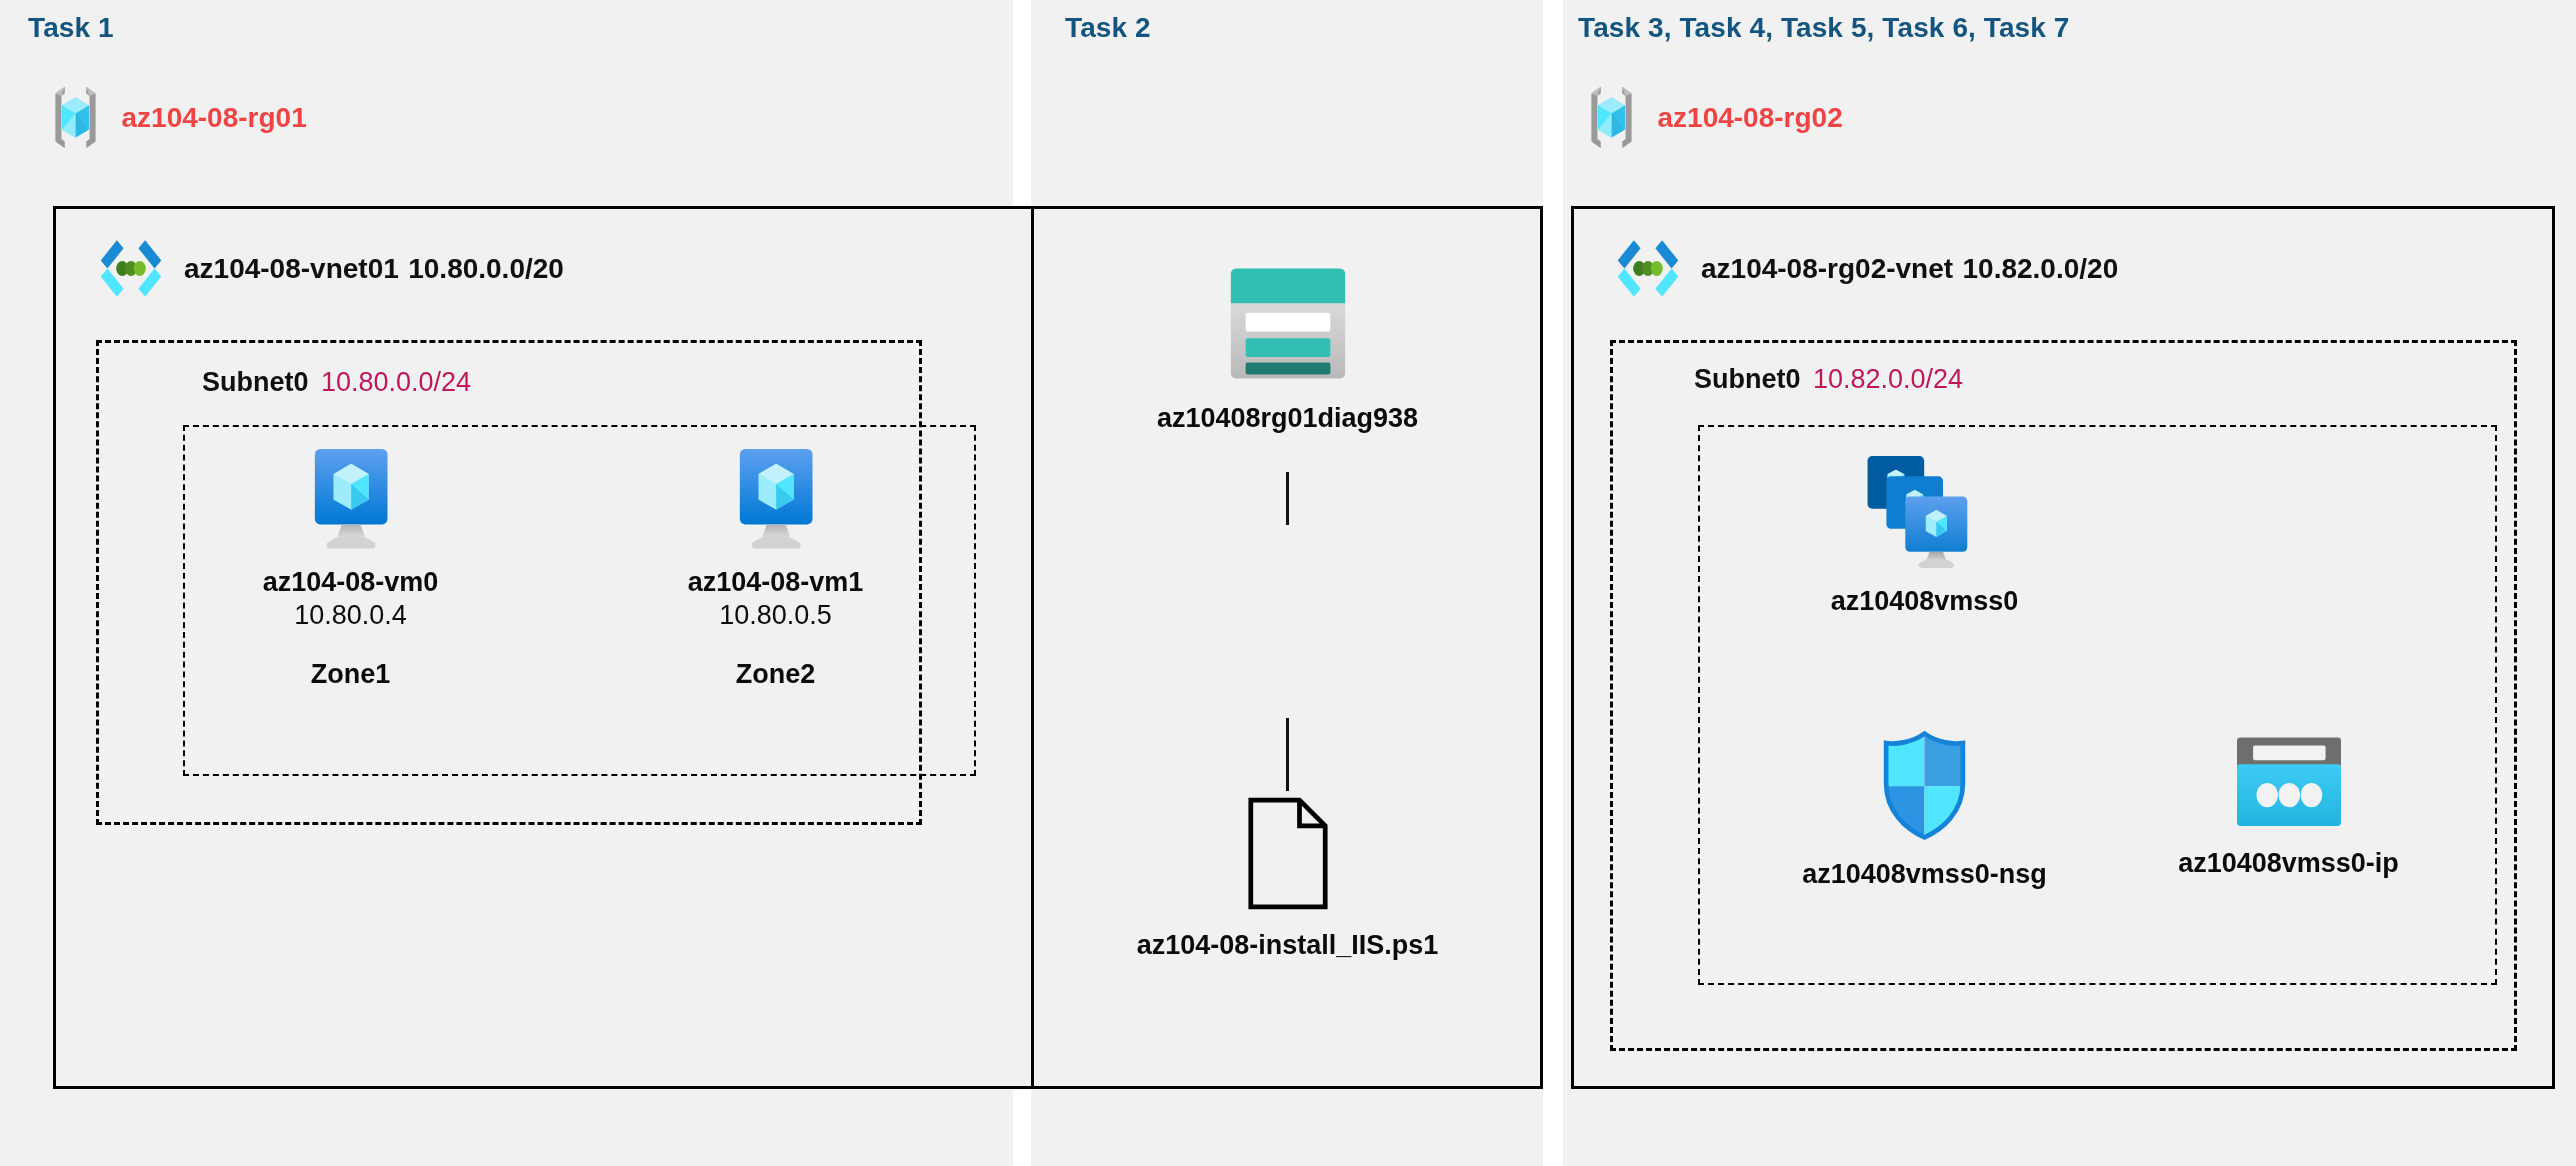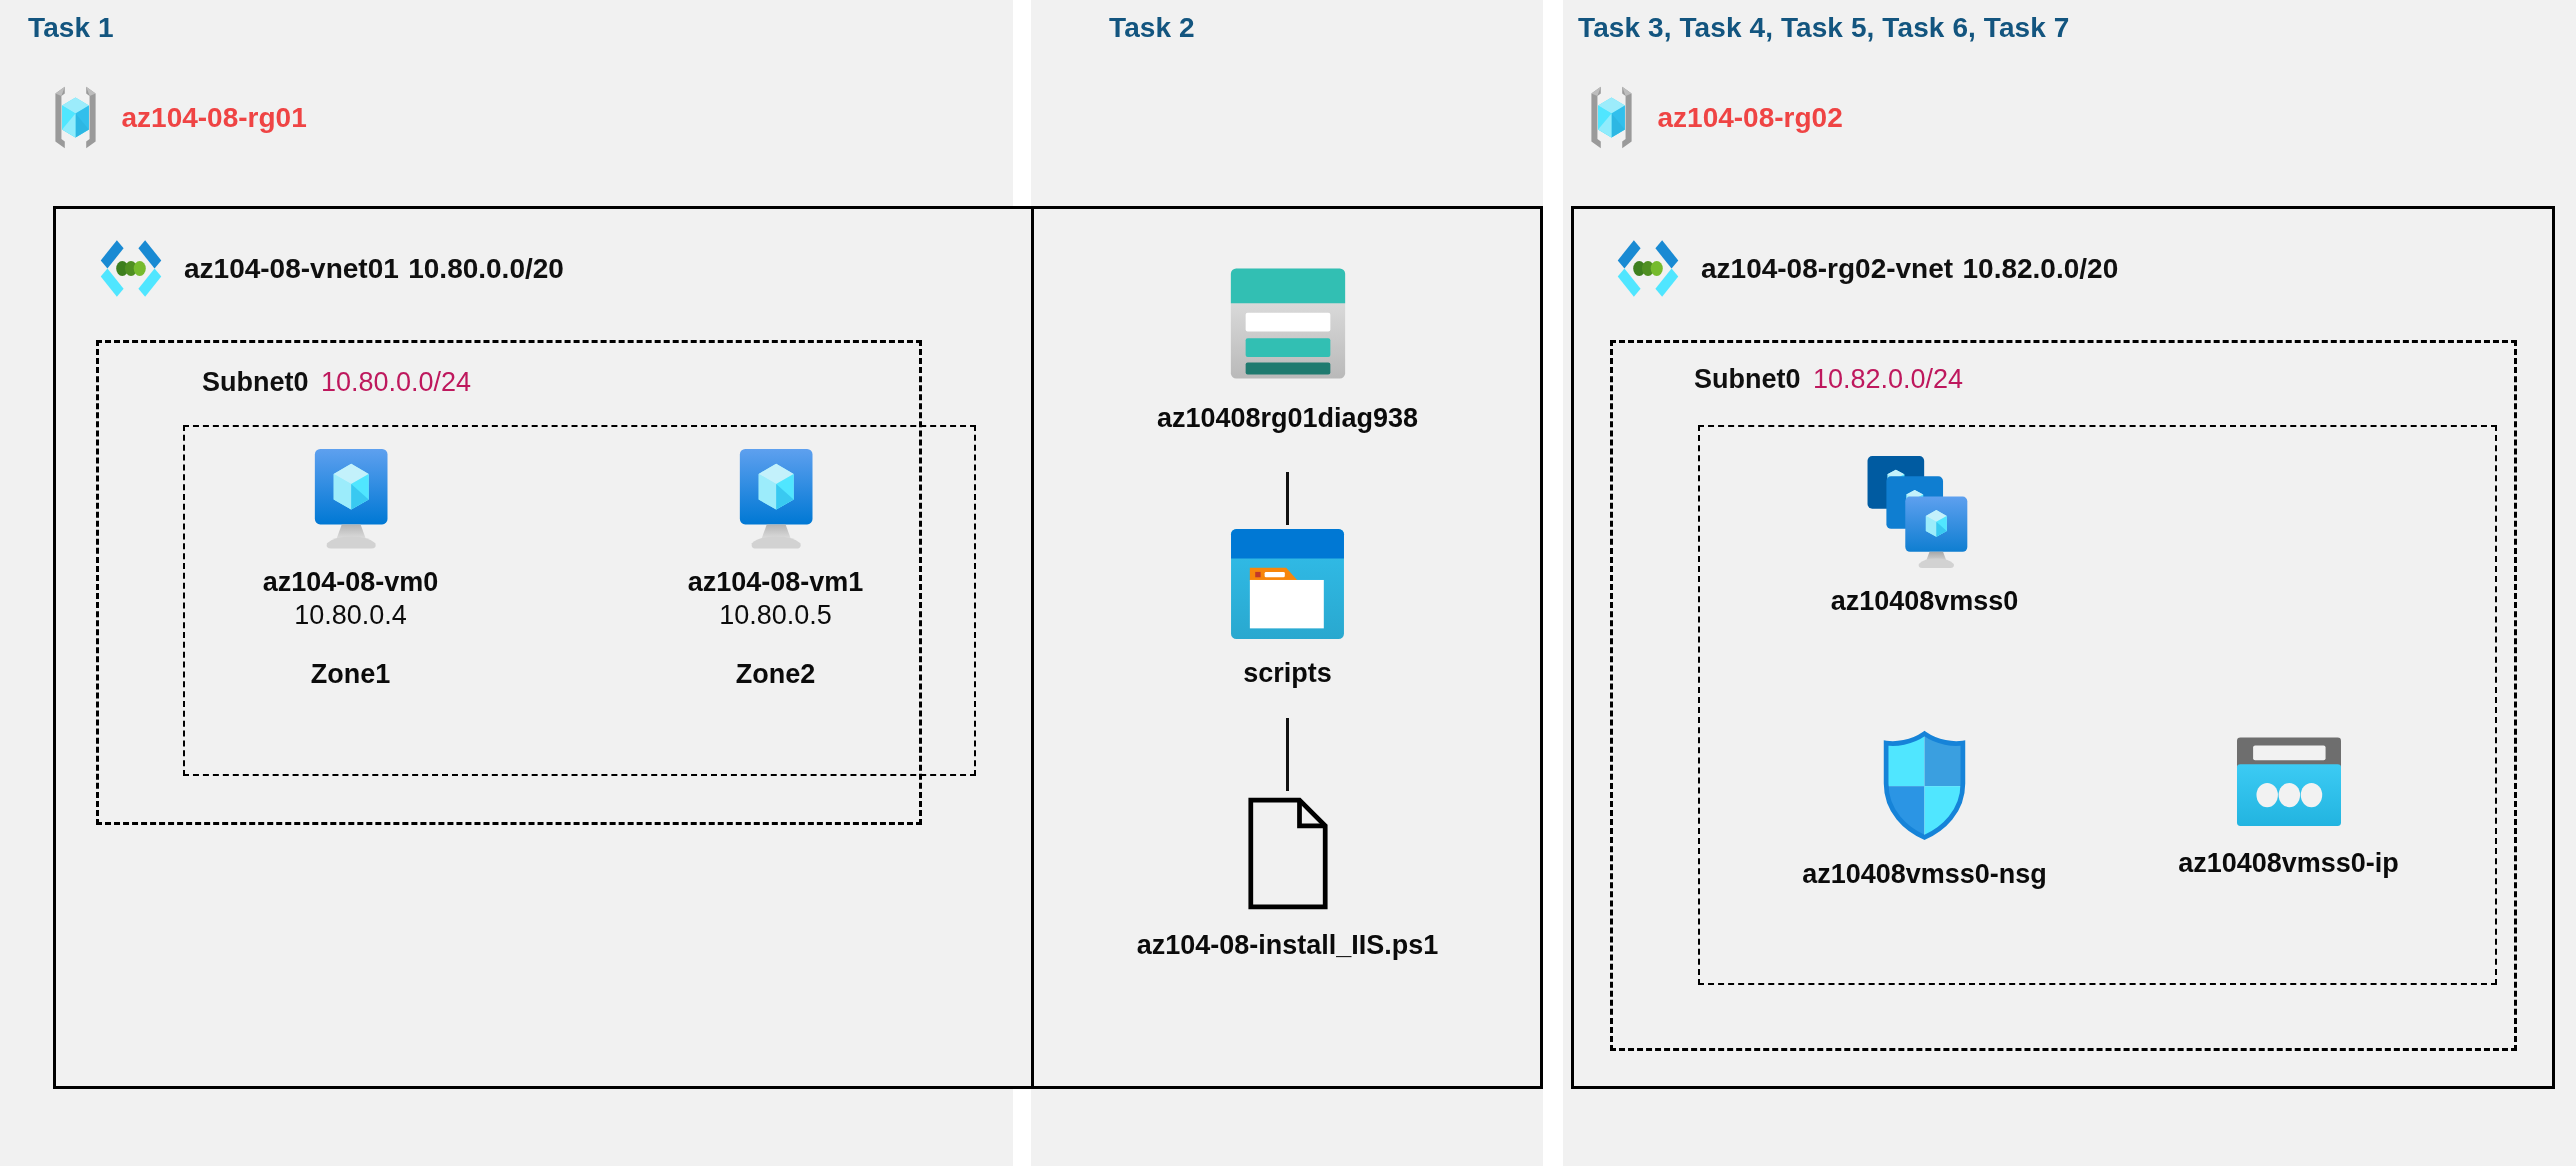--- a/index.html
+++ b/index.html
@@ -142,21 +142,21 @@
         </g>
       </svg>
     </span>
     <span class="nm">az104-08-vm1</span>
     <span class="ip">10.80.0.5</span>
     <span class="zn">Zone2</span>
   </div>
 
   <div class="panel" style="left:1031px;top:0px;width:512px;height:1166px;"></div>
 
-  <div class="task-title" style="left:1065px;top:12px;margin-left:44px;">Task 2</div>
+  <div class="task-title" style="left:1065px;top:12px;">Task 2</div>
 
   <div class="solidbox" style="left:1031px;top:206px;width:512px;height:883px;"></div>
 
   <div class="node" style="left:1085px;top:263px;width:405px;">
     <span>
       <svg width="128" height="121" viewBox="0 0 190 180">
         <defs>
           <linearGradient id="stg" x1="0" y1="0" x2="0" y2="1">
             <stop offset="0" stop-color="#e8e8e8"></stop>
               <stop offset="1" stop-color="#b9b9b9"></stop>
@@ -167,39 +167,20 @@
         <rect x="32" y="74" width="126" height="28" rx="3" fill="#ffffff"></rect>
         <rect x="32" y="112" width="126" height="28" rx="3" fill="#32bfb3"></rect>
         <rect x="32" y="148" width="126" height="18" rx="3" fill="#1f7a6f"></rect>
       </svg>
     </span>
     <span class="nm" style="margin-top:19px;">az10408rg01diag938</span>
   </div>
 
   <div class="connector" style="left:1286px;top:472px;height:53px;"></div>
 
-  <div class="node" style="left:1085px;top:526px;width:405px;">
-    <span>
-      <svg width="121" height="116" viewBox="0 0 180 172">
-        <defs>
-          <linearGradient id="blb" x1="0" y1="0" x2="0" y2="1">
-            <stop offset="0" stop-color="#32bfec"></stop>
-              <stop offset="1" stop-color="#29a8cf"></stop>
-          </linearGradient>
-        </defs>
-        <rect x="6" y="4" width="168" height="164" rx="8" fill="url(#blb)"></rect>
-        <path d="M6 12 a8 8 0 0 1 8 -8 h152 a8 8 0 0 1 8 8 v36 h-168 Z" fill="#0078d4"></path>
-        <path d="M34 62 h54 l18 20 h-72 Z" fill="#f7860b"></path>
-        <rect x="42" y="68" width="8" height="8" fill="#c0392b"></rect>
-        <rect x="56" y="68" width="30" height="8" rx="2" fill="#ffffff"></rect>
-        <rect x="34" y="80" width="110" height="72" fill="#ffffff"></rect>
-      </svg>
-    </span>
-    <span class="nm" style="margin-top:16px;">scripts</span>
-  </div>
 
   <div class="connector" style="left:1286px;top:718px;height:73px;"></div>
 
   <div class="node" style="left:1085px;top:796px;width:405px;">
     <span>
       <svg width="88" height="115" viewBox="0 0 130 170">
         <path d="M10 6 L82 6 L120 44 L120 164 L10 164 Z" fill="#f1f1f1" stroke="#000000" stroke-width="7" stroke-linejoin="miter"></path>
         <path d="M82 6 L82 44 L120 44" fill="none" stroke="#000000" stroke-width="7" stroke-linejoin="miter"></path>
       </svg>
     </span>

